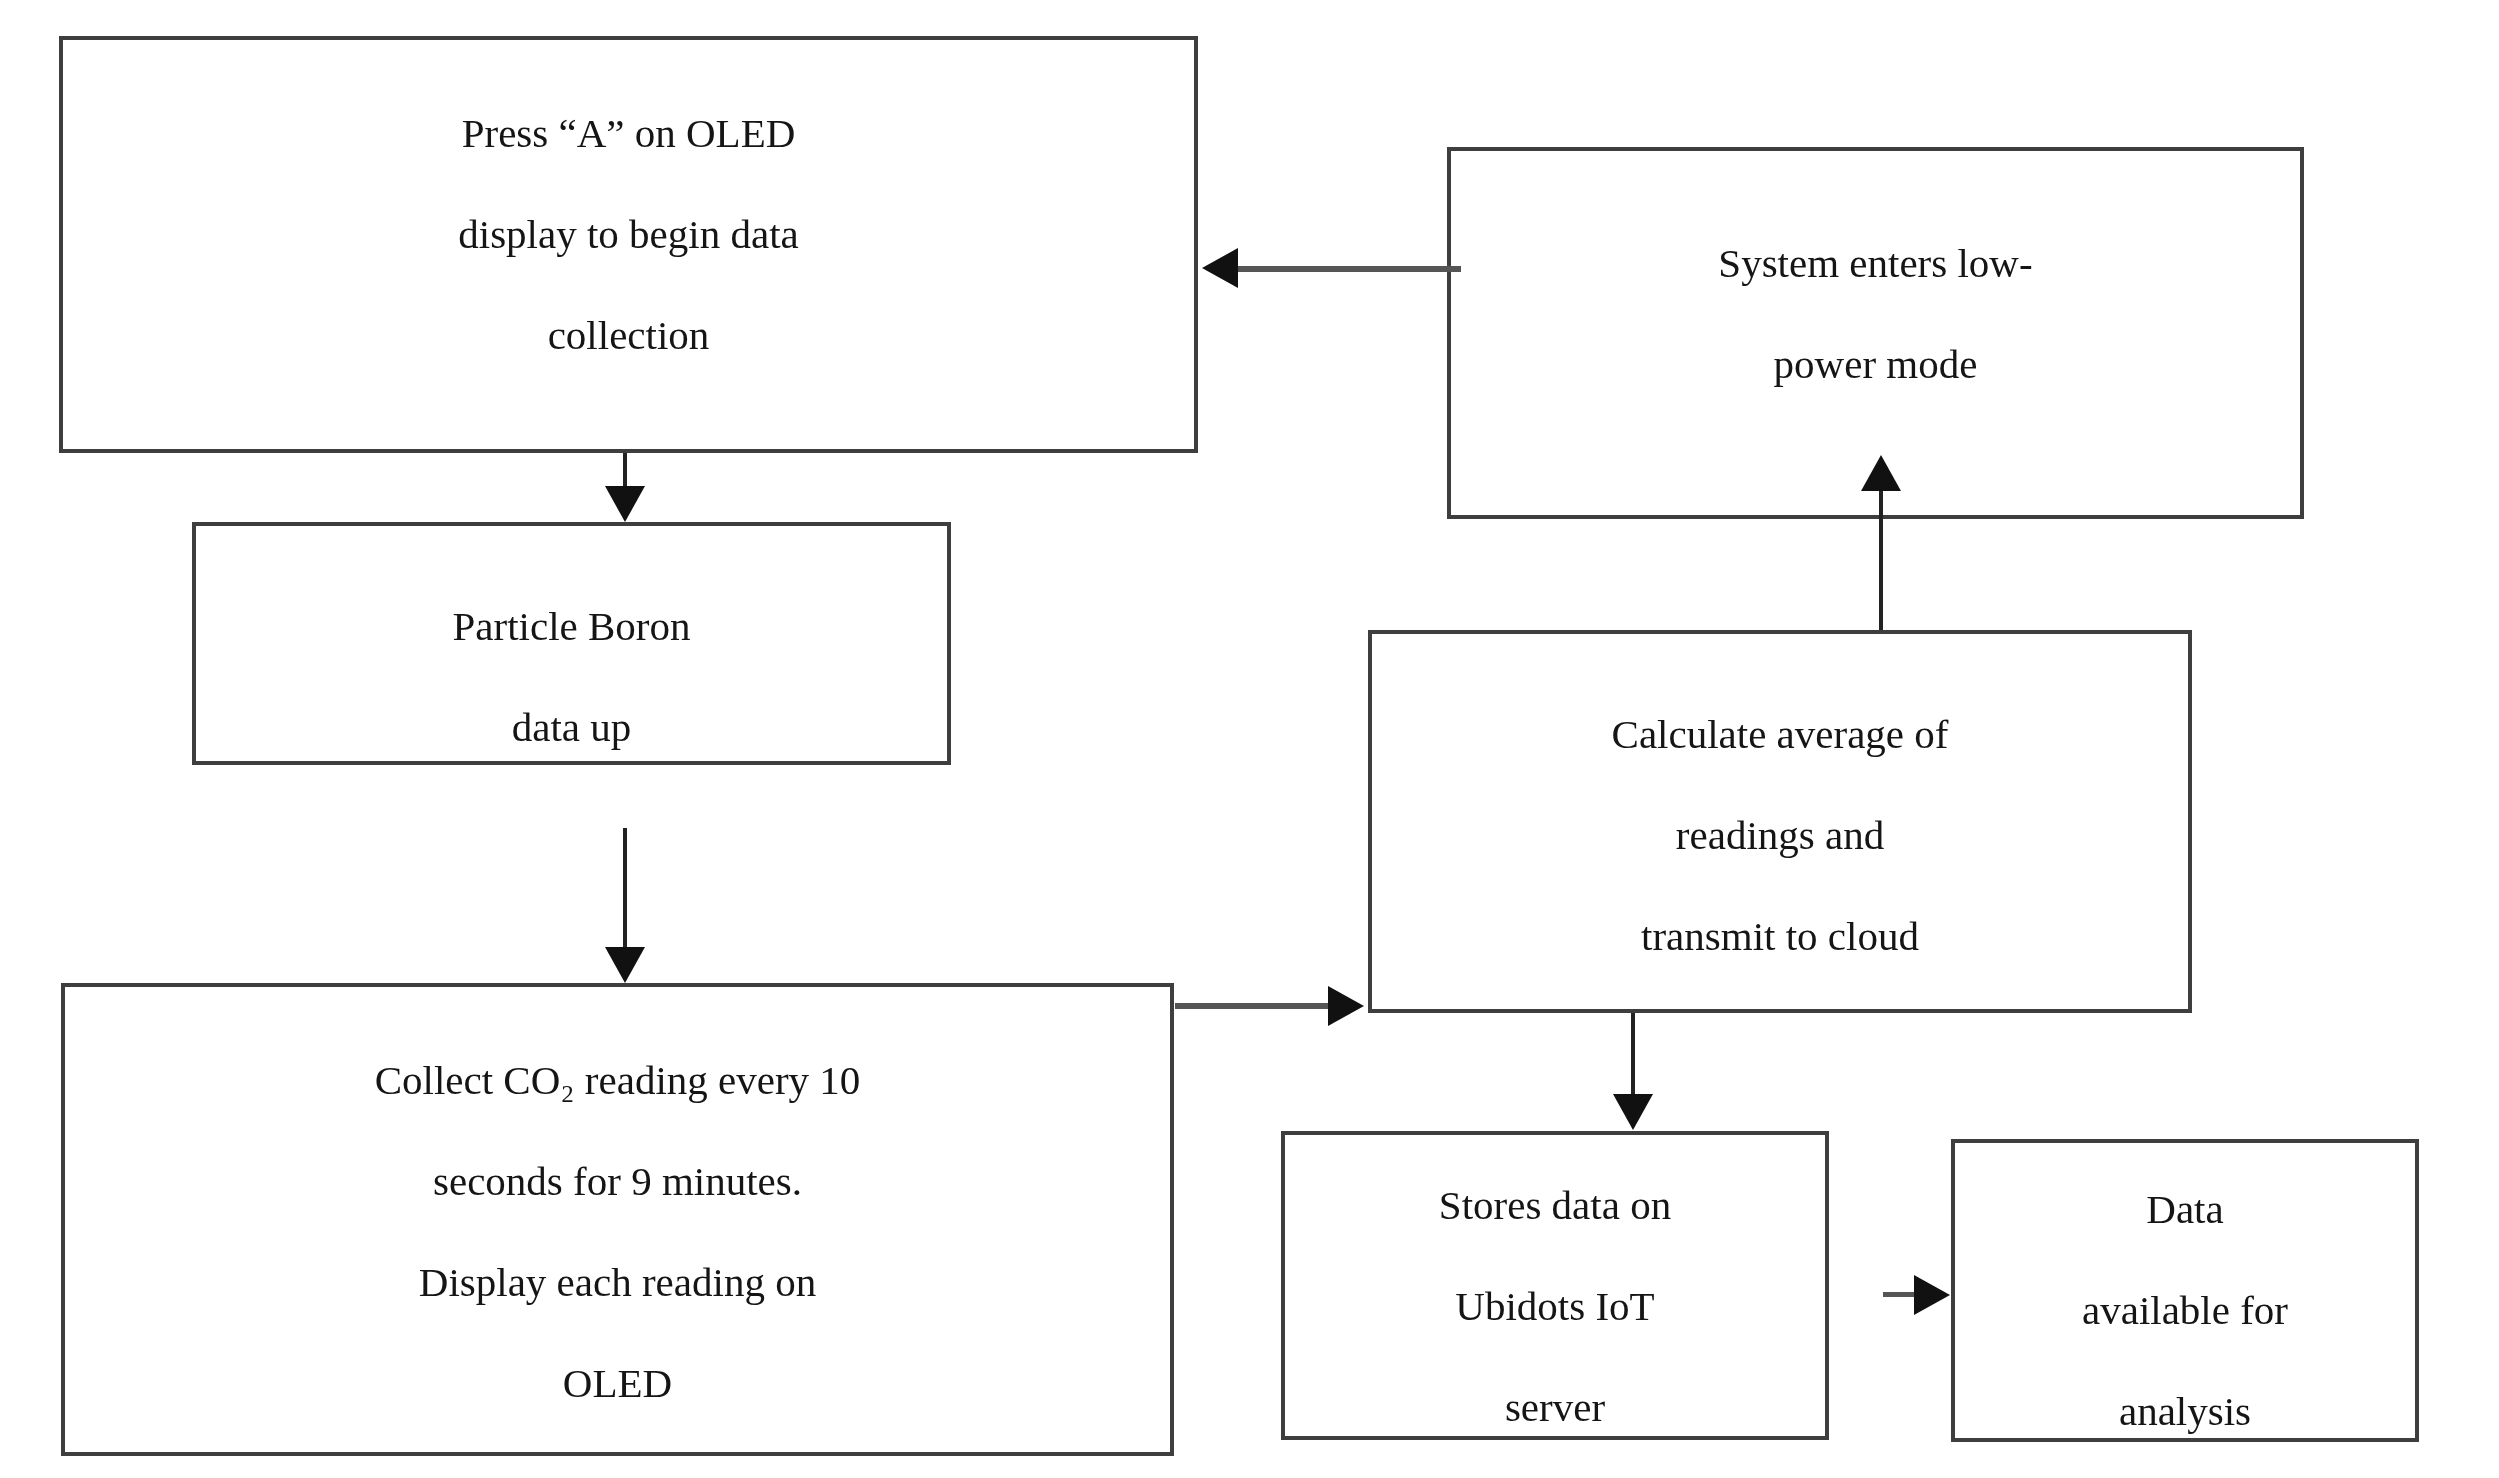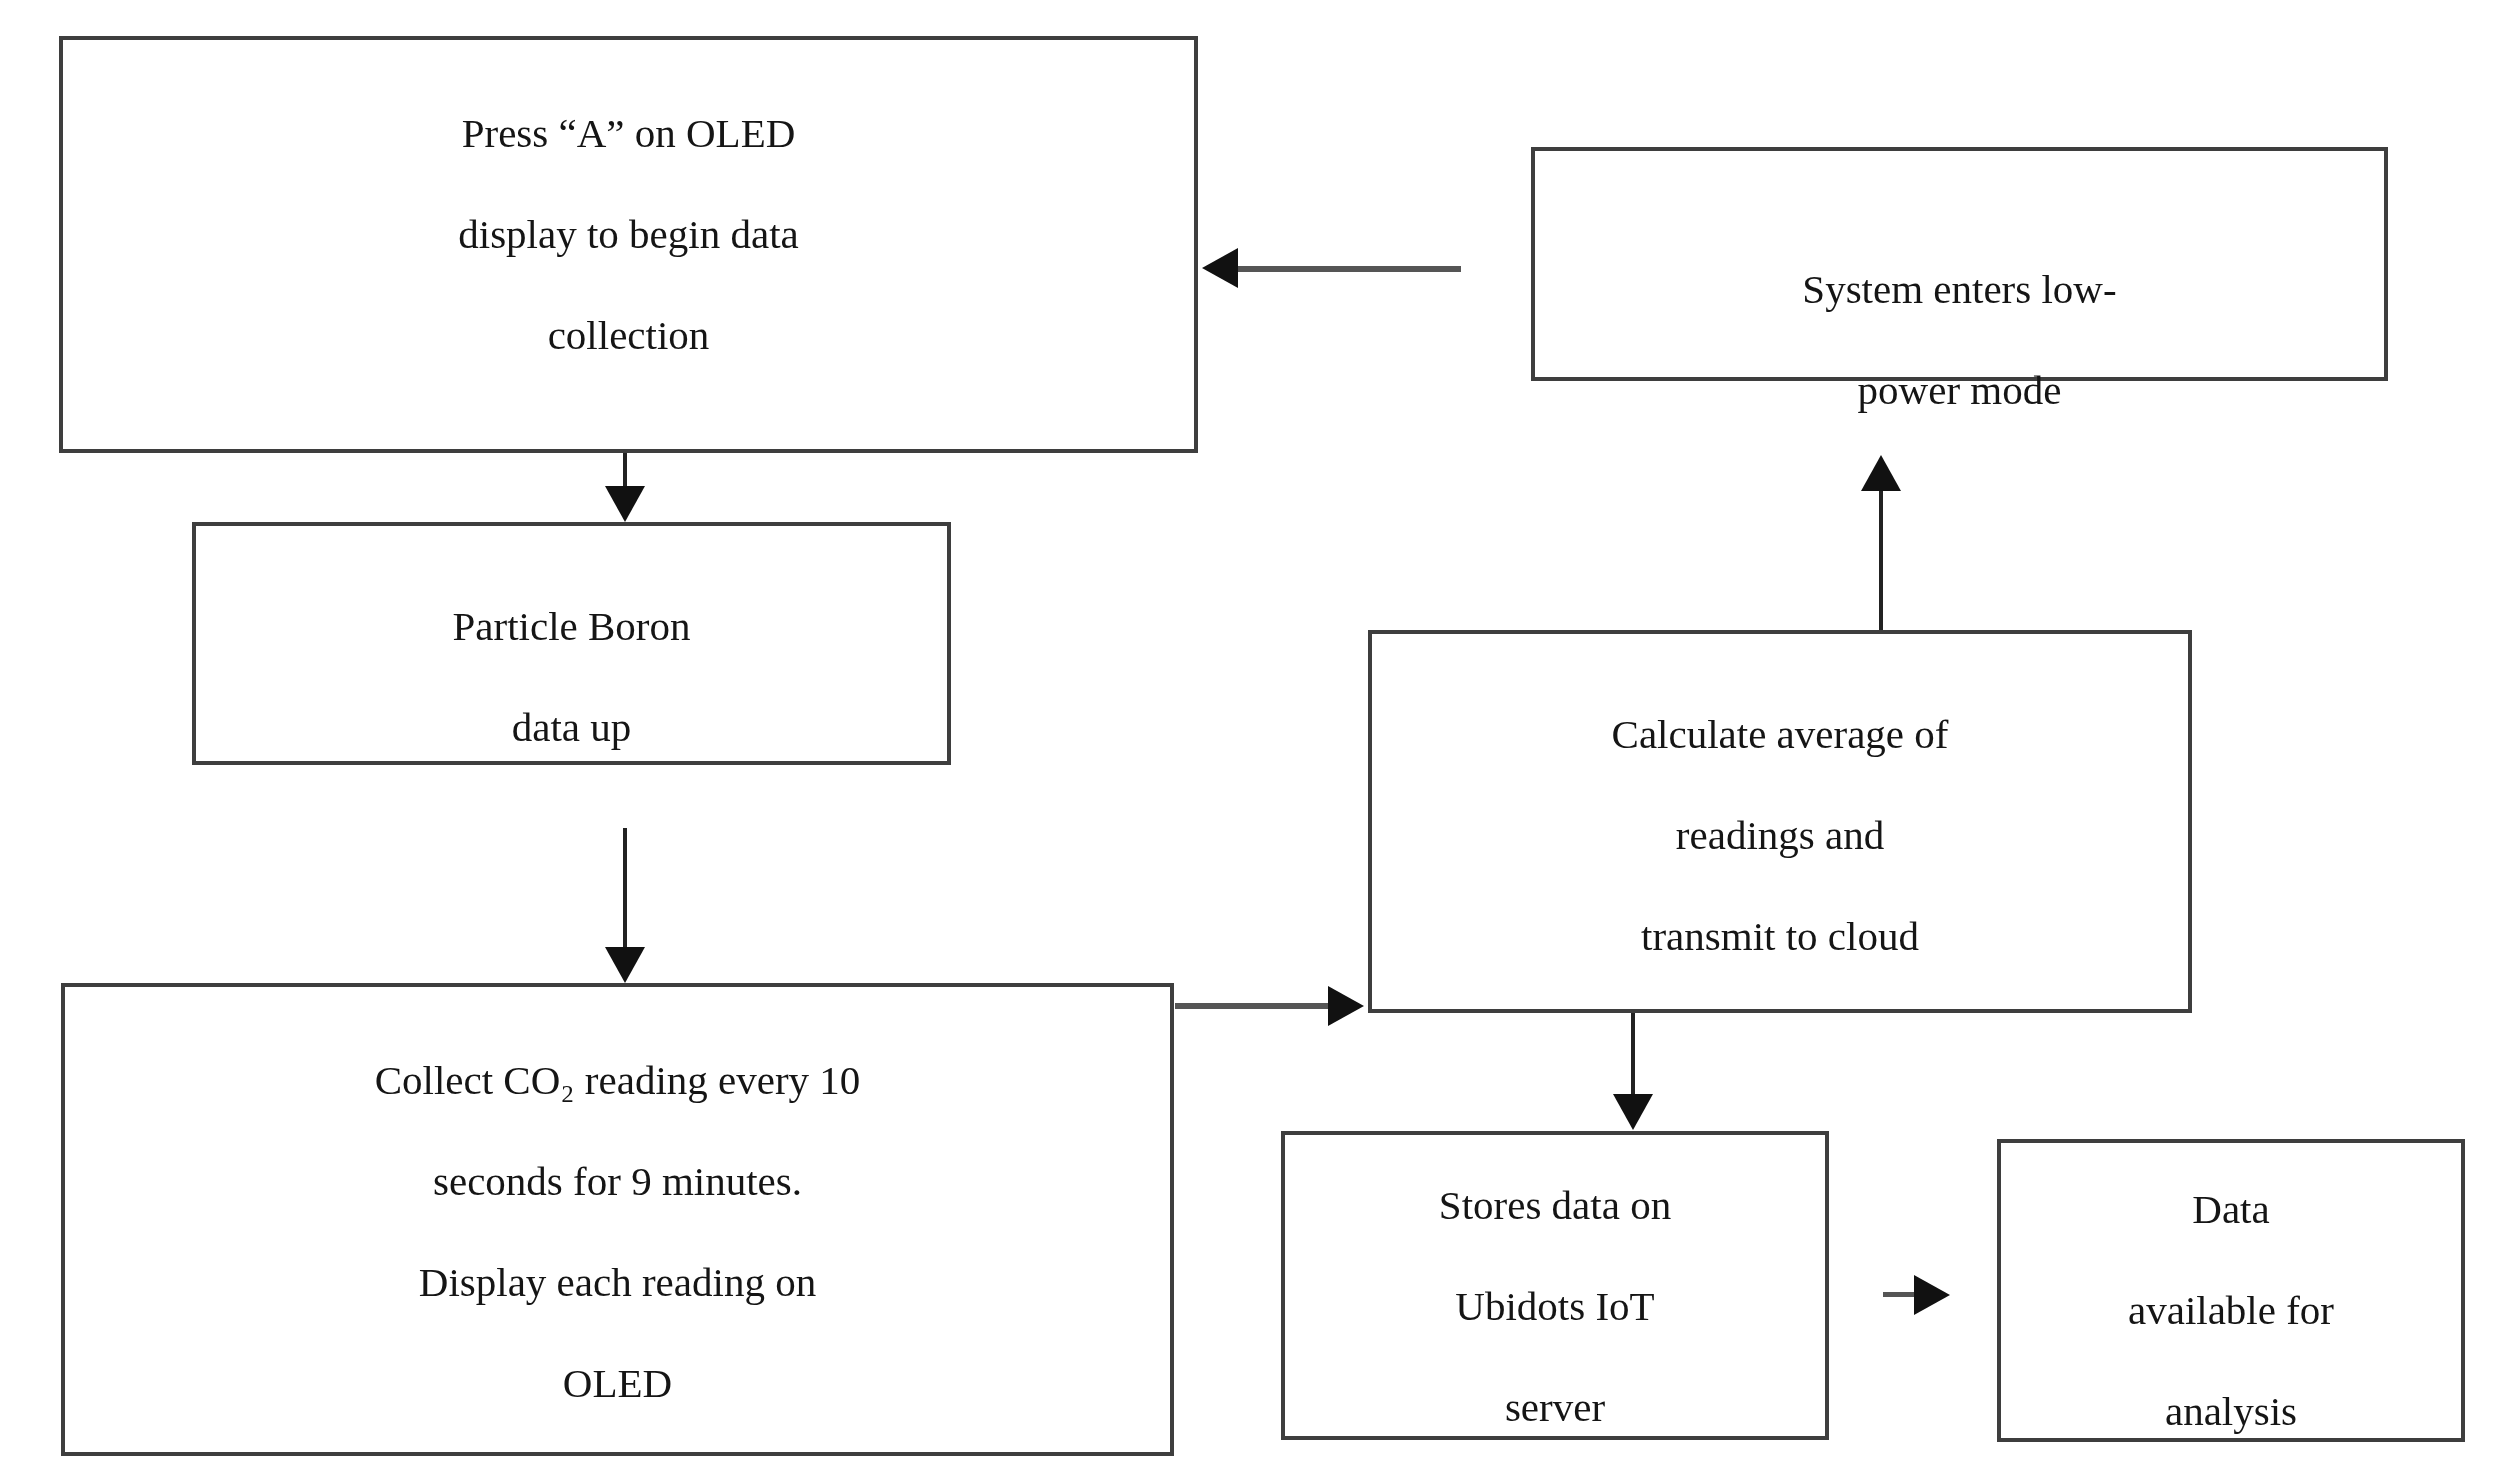--- a/index.html
+++ b/index.html
@@ -20,23 +20,23 @@
     text-align: center;
     font-size: 41px;
     line-height: 101px;
   }
   .node .ln { white-space: nowrap; }
   
   .n-press-a   { left: 59px;   top: 36px;   width: 1139px; height: 417px; padding-top: 43px; }
   .n-wake-up   { left: 192px;  top: 522px;  width: 759px;  height: 243px; padding-top: 50px; }
   .n-collect   { left: 61px;   top: 983px; width: 1113px; height: 473px; padding-top: 43px; }
   .n-calculate { left: 1368px; top: 630px;  width: 824px; height: 383px; padding-top: 50px; }
-  .n-low-power { left: 1531px; top: 147px;  width: 857px;  height: 234px; padding-top: 88px; }
+  .n-low-power { left: 1447px; top: 147px;  width: 857px;  height: 372px; padding-top: 62px; }
   .n-stores    { left: 1281px; top: 1131px; width: 548px;  height: 309px; padding-top: 20px; }
-  .n-data-av   { left: 1997px; top: 1139px; width: 468px;  height: 303px; padding-top: 16px; }
+  .n-data-av   { left: 1951px; top: 1139px; width: 468px;  height: 303px; padding-top: 16px; }
 
   
   .line { position: absolute; background: #222222; }
   .line.thick { background: #555555; }
   .l-press-wake   { left: 623px;  top: 453px;  width: 3.6px;   height: 38px; }
   .l-wake-collect { left: 623px;  top: 828px;  width: 3.6px;   height: 122px; }
   .l-collect-calc { left: 1175px; top: 1003px; width: 158px; height: 6.3px; }
   .l-calc-low     { left: 1879px; top: 488px;  width: 3.6px;   height: 142px; }
   .l-low-press    { left: 1235px; top: 266px;  width: 226px; height: 6.3px; }
   .l-calc-stores  { left: 1631px; top: 1013px; width: 3.6px;   height: 86px; }

